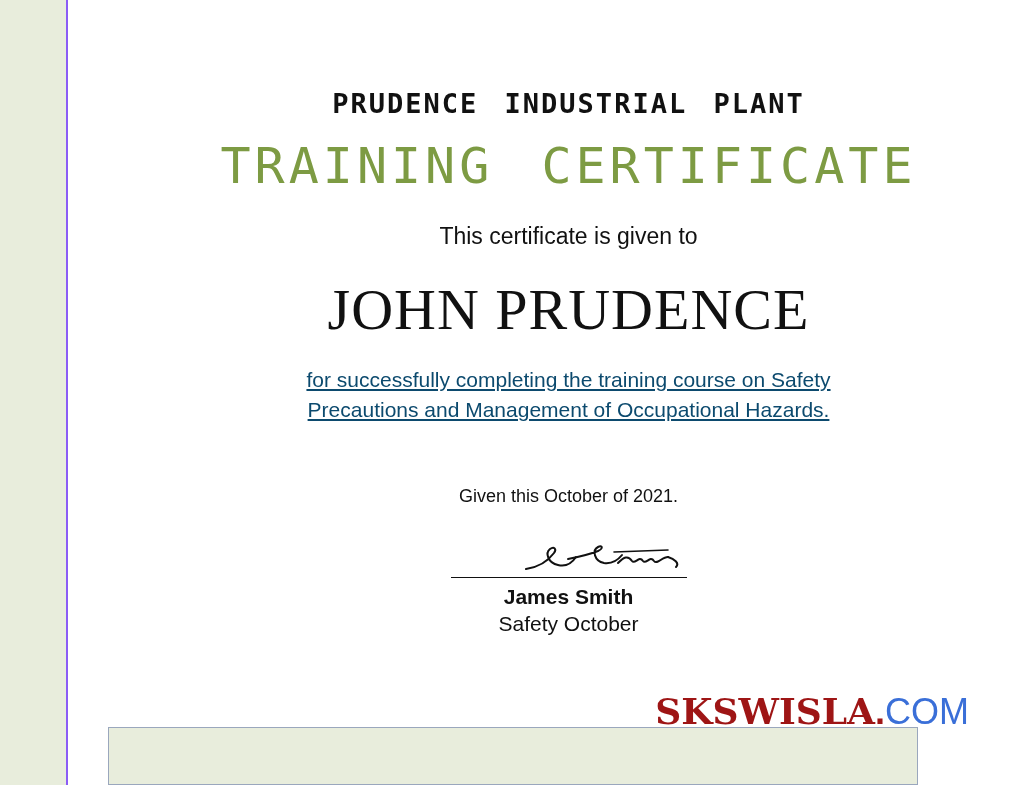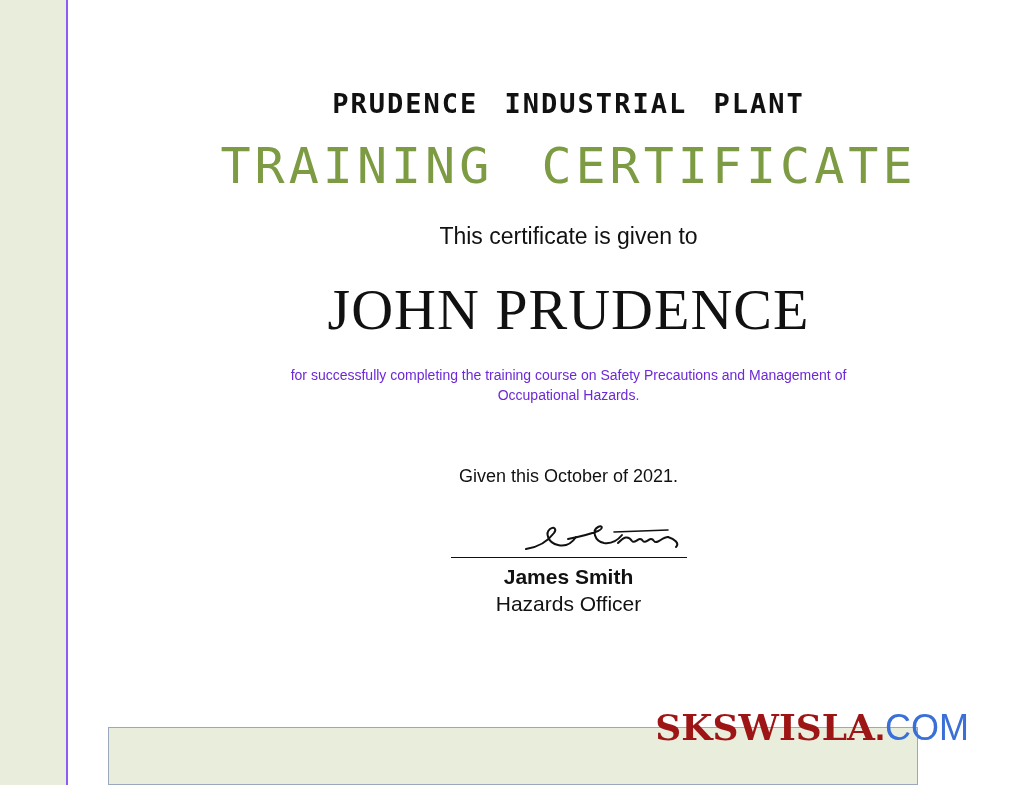--- a/index.html
+++ b/index.html
@@ -65,26 +65,27 @@
   .recipient {
     margin-top: 26px;
     font-family: "Liberation Serif", serif;
     font-size: 58px;
     letter-spacing: 1px;
     color: #111111;
   }
 
   .reason {
     margin-top: 22px;
-    font-size: 14px;
+    font-size: 21px;
     line-height: 1.45;
-    color: #6d28d9;
+    color: #0c4a6e;
     width: 640px;
     margin-left: auto;
     margin-right: auto;
+    text-decoration: underline;
   }
 
   .date-line {
     margin-top: 60px;
     font-size: 18px;
     color: #111111;
   }
 
   .sign-block {
     margin-top: 36px;
@@ -132,21 +133,21 @@
     height: 58px;
     background: #e8eddc;
     border: 1px solid #9aa7bd;
     box-sizing: border-box;
   }
 
   
   .watermark {
     position: absolute;
     right: 46px;
-    top: 706px;
+    top: 690px;
     font-size: 36px;
     font-weight: bold;
     letter-spacing: 0px;
     white-space: nowrap;
     z-index: 5;
   }
   .watermark .wm-a {
     font-family: "DejaVu Serif", serif;
     color: #9e1515;
   }
@@ -183,21 +184,21 @@
         <svg width="170" height="34" viewBox="0 0 170 34" aria-hidden="true">
           <path d="M8 26 C22 24, 30 18, 36 10 C39 6, 36 3, 32 6 C27 10, 30 20, 40 22 C48 24, 54 20, 58 14" fill="none" stroke="#111111" stroke-width="2" stroke-linecap="round"></path>
           <path d="M50 16 C60 14, 70 12, 80 8 C86 5, 84 2, 80 4 C74 7, 76 18, 86 20 C94 21, 100 17, 104 12" fill="none" stroke="#111111" stroke-width="2" stroke-linecap="round"></path>
           <path d="M100 20 C106 14, 110 12, 114 18 C117 22, 121 12, 125 18 C128 22, 132 12, 136 18 C139 22, 144 14, 150 14" fill="none" stroke="#111111" stroke-width="2" stroke-linecap="round"></path>
           <path d="M96 9 L150 7" fill="none" stroke="#111111" stroke-width="1.6" stroke-linecap="round"></path>
           <path d="M150 14 C156 16, 162 20, 158 24" fill="none" stroke="#111111" stroke-width="2" stroke-linecap="round"></path>
         </svg>
       </div>
       <div class="sign-rule"></div>
       <div class="signer-name">James Smith</div>
-      <div class="signer-role">Hazards Officer</div>
+      <div class="signer-role">Safety October</div>
     </div>
 
   </div>
 
   <div class="footer-band"></div>
 
 </div>
 
 <div class="watermark">
   <span class="wm-a">SKSWISLA</span><span class="wm-dot">.</span><span class="wm-b">COM</span>

